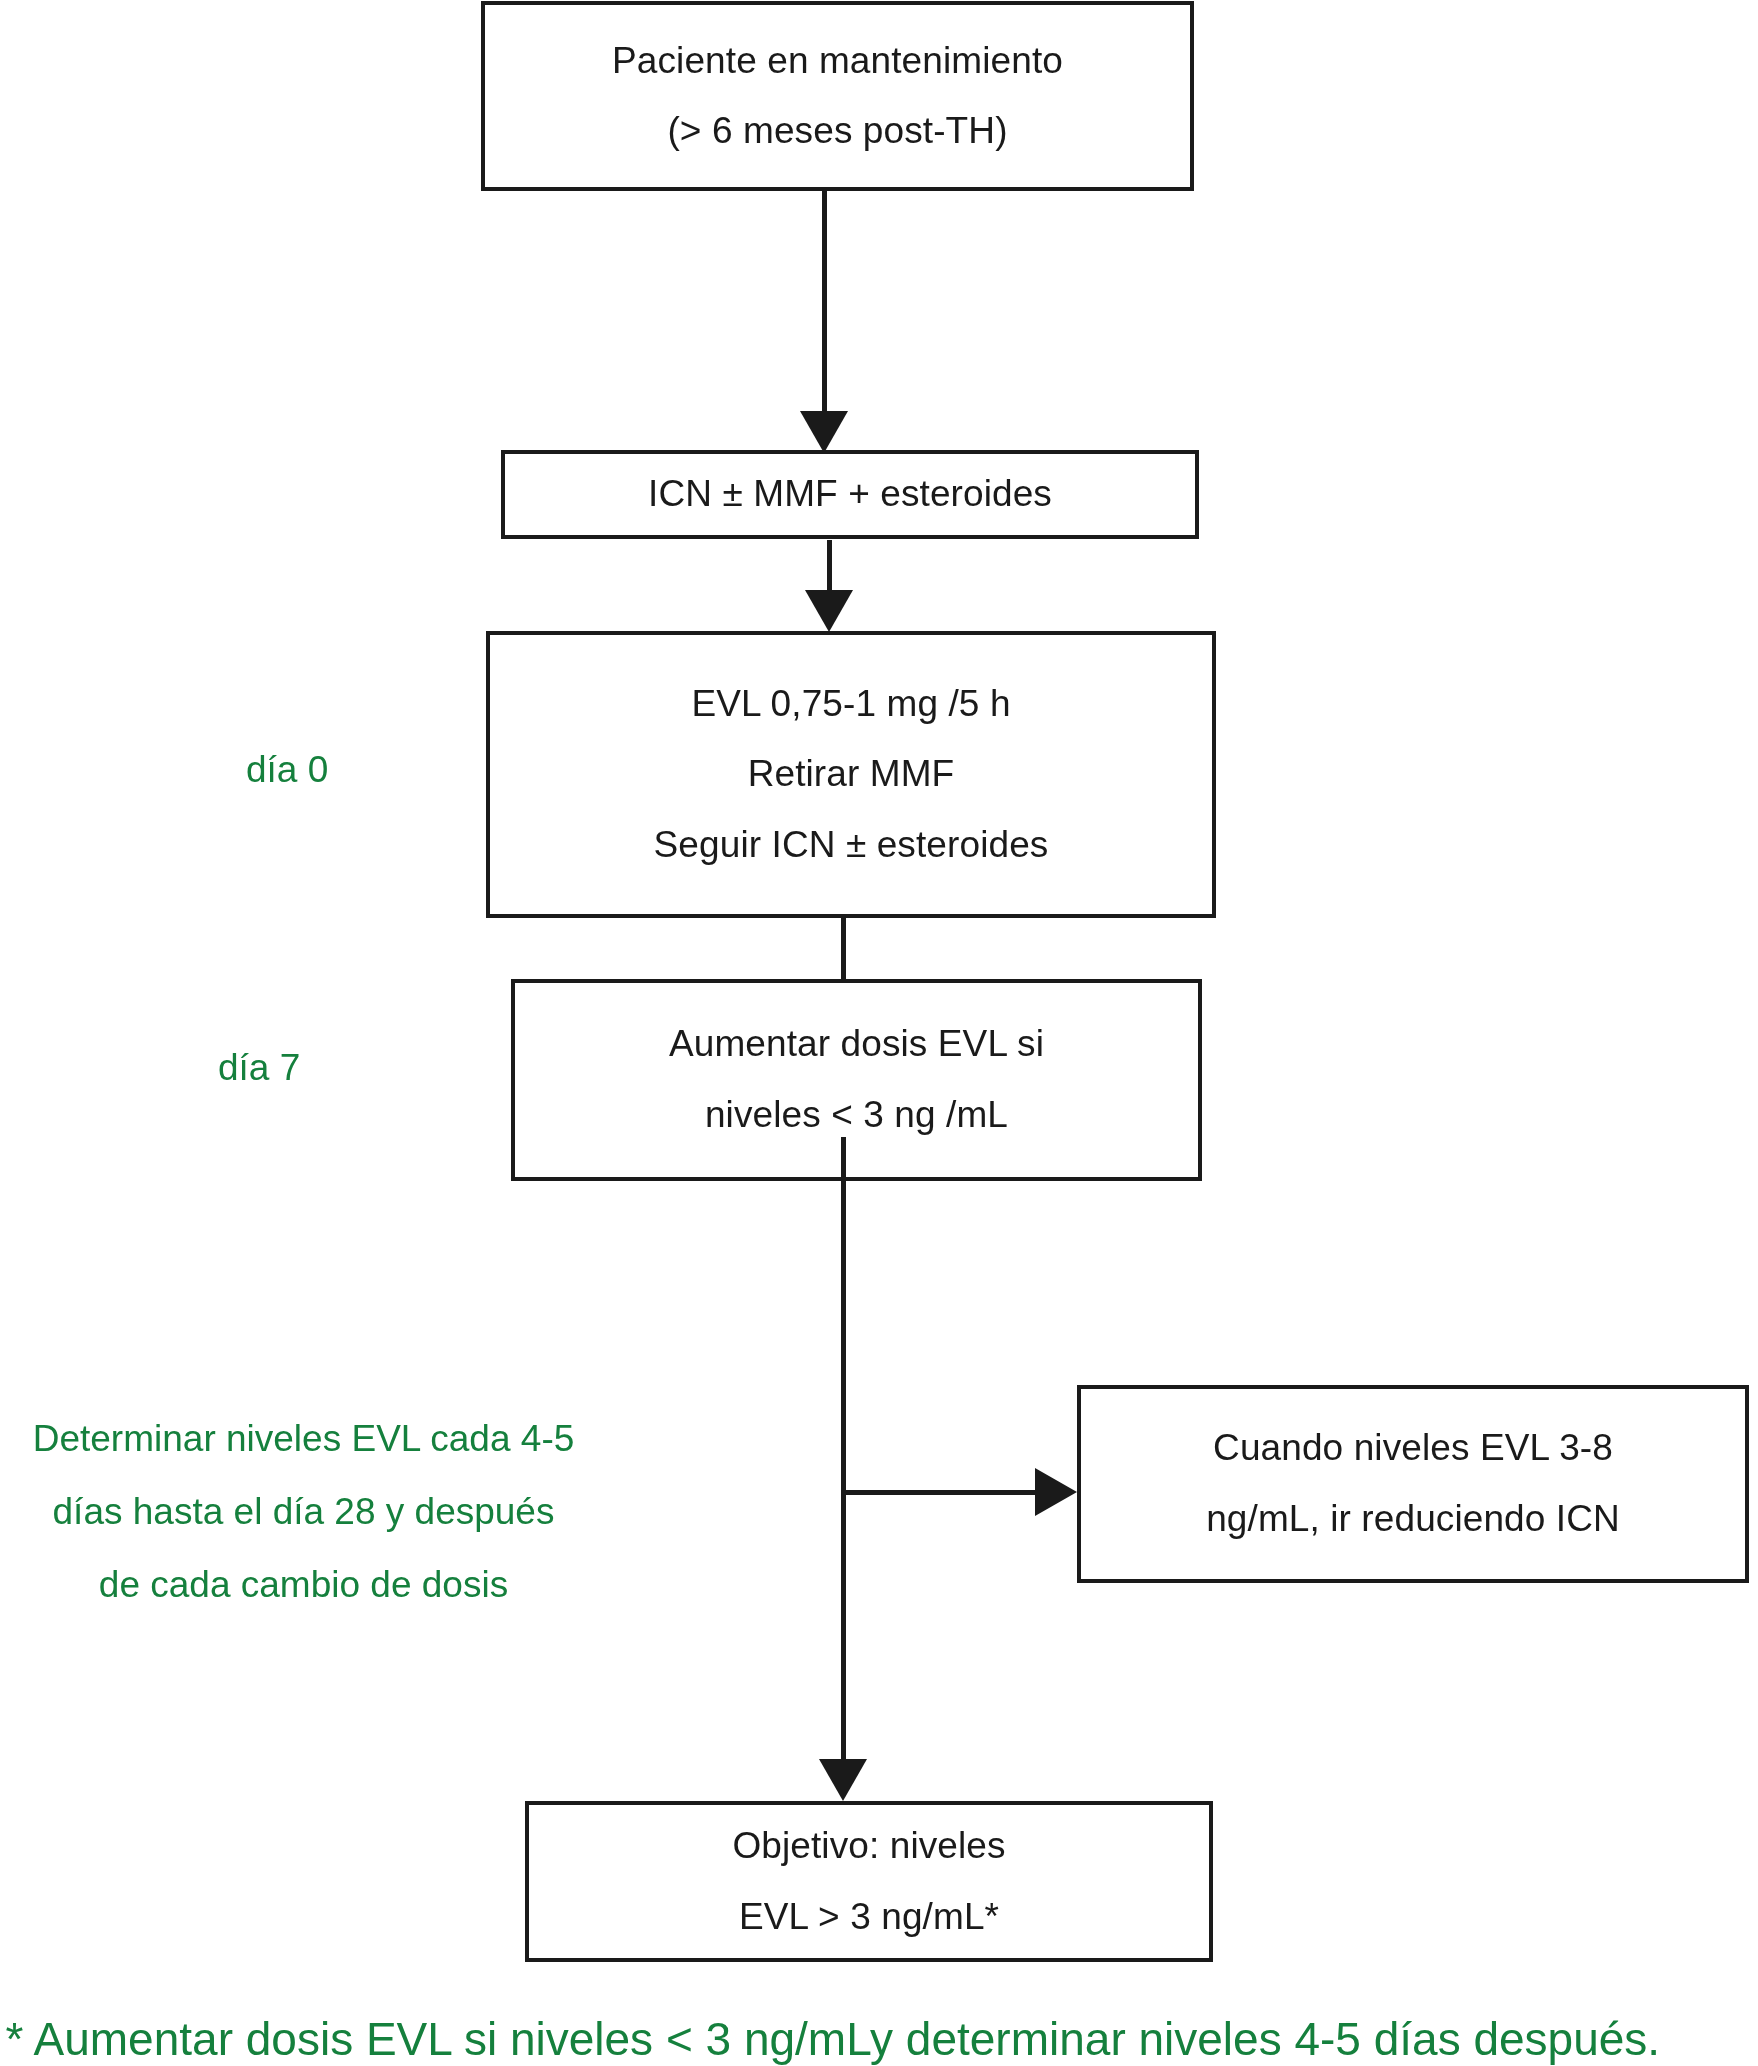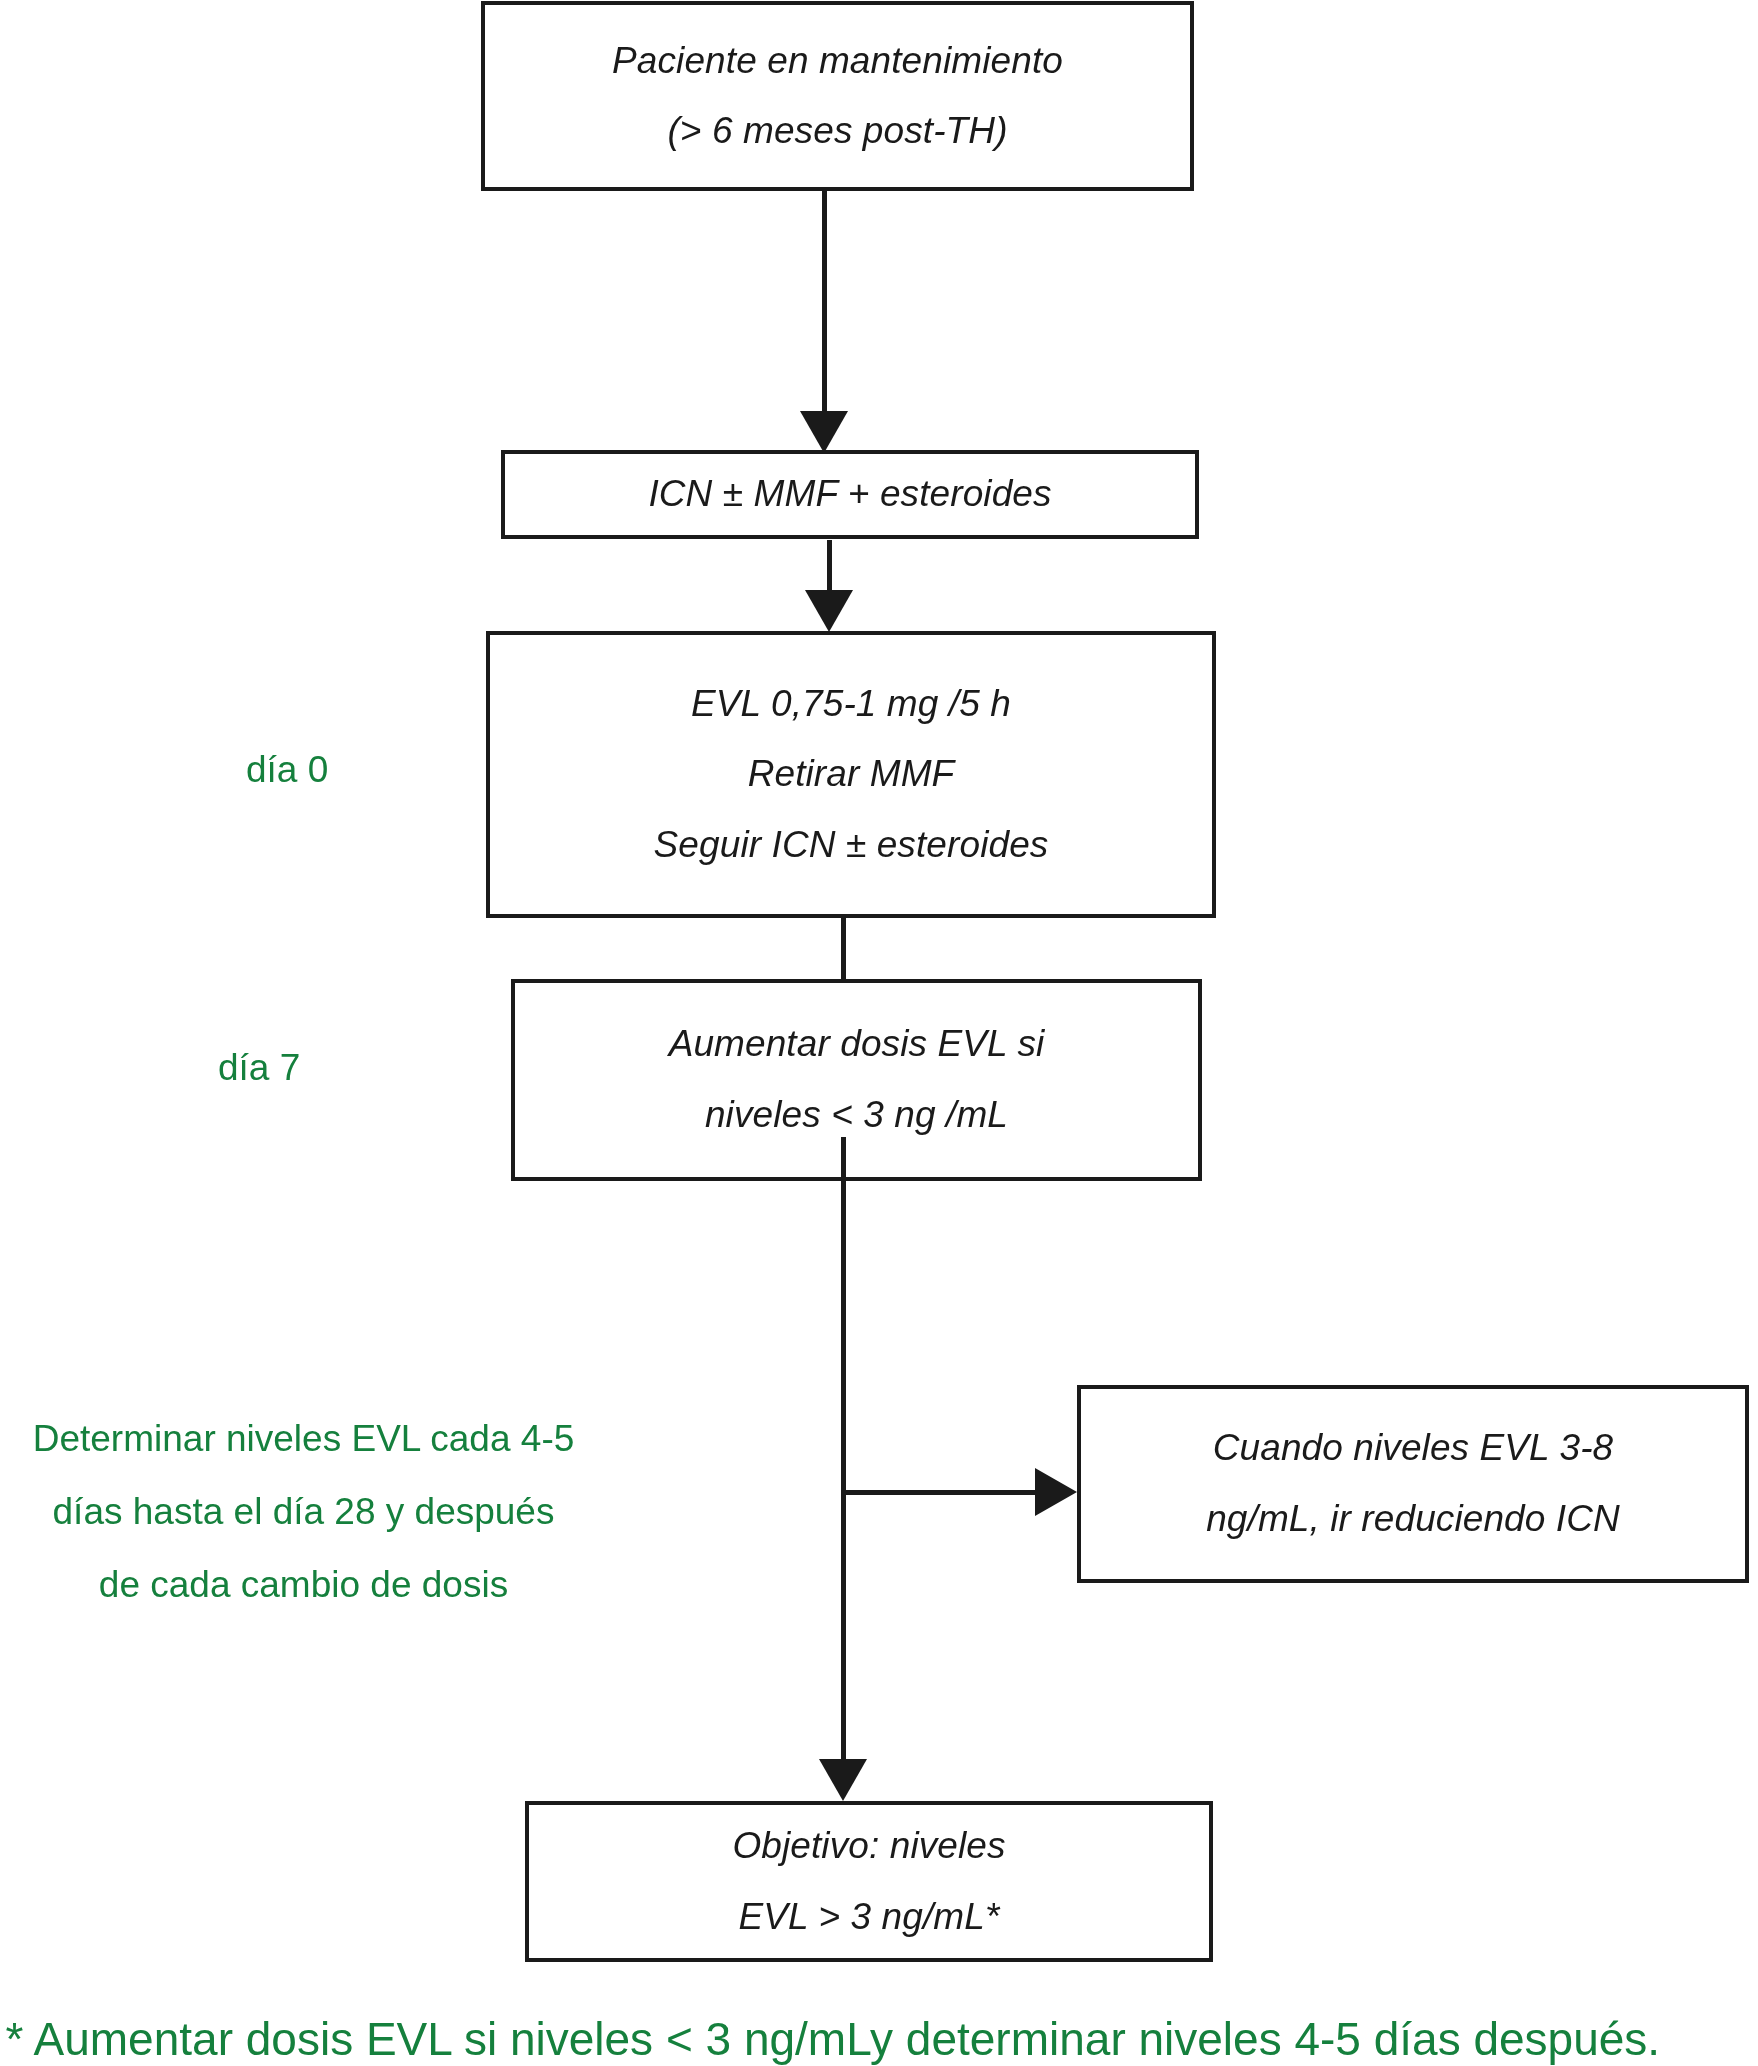--- a/index.html
+++ b/index.html
@@ -25,21 +25,20 @@
     background: #ffffff;
     display: flex;
     flex-direction: column;
     align-items: center;
     justify-content: center;
     text-align: center;
     font-size: 37px;
     line-height: 1.42;
     letter-spacing: 0.1px;
     color: #1a1a1a;
-    font-style: italic;
   }
   .node .line { display: block; white-space: nowrap; }
   .node .line + .line { margin-top: 18px; }
 
   
   .freetext {
     position: absolute;
     font-size: 37px;
     line-height: 1.42;
     color: #15803d;

